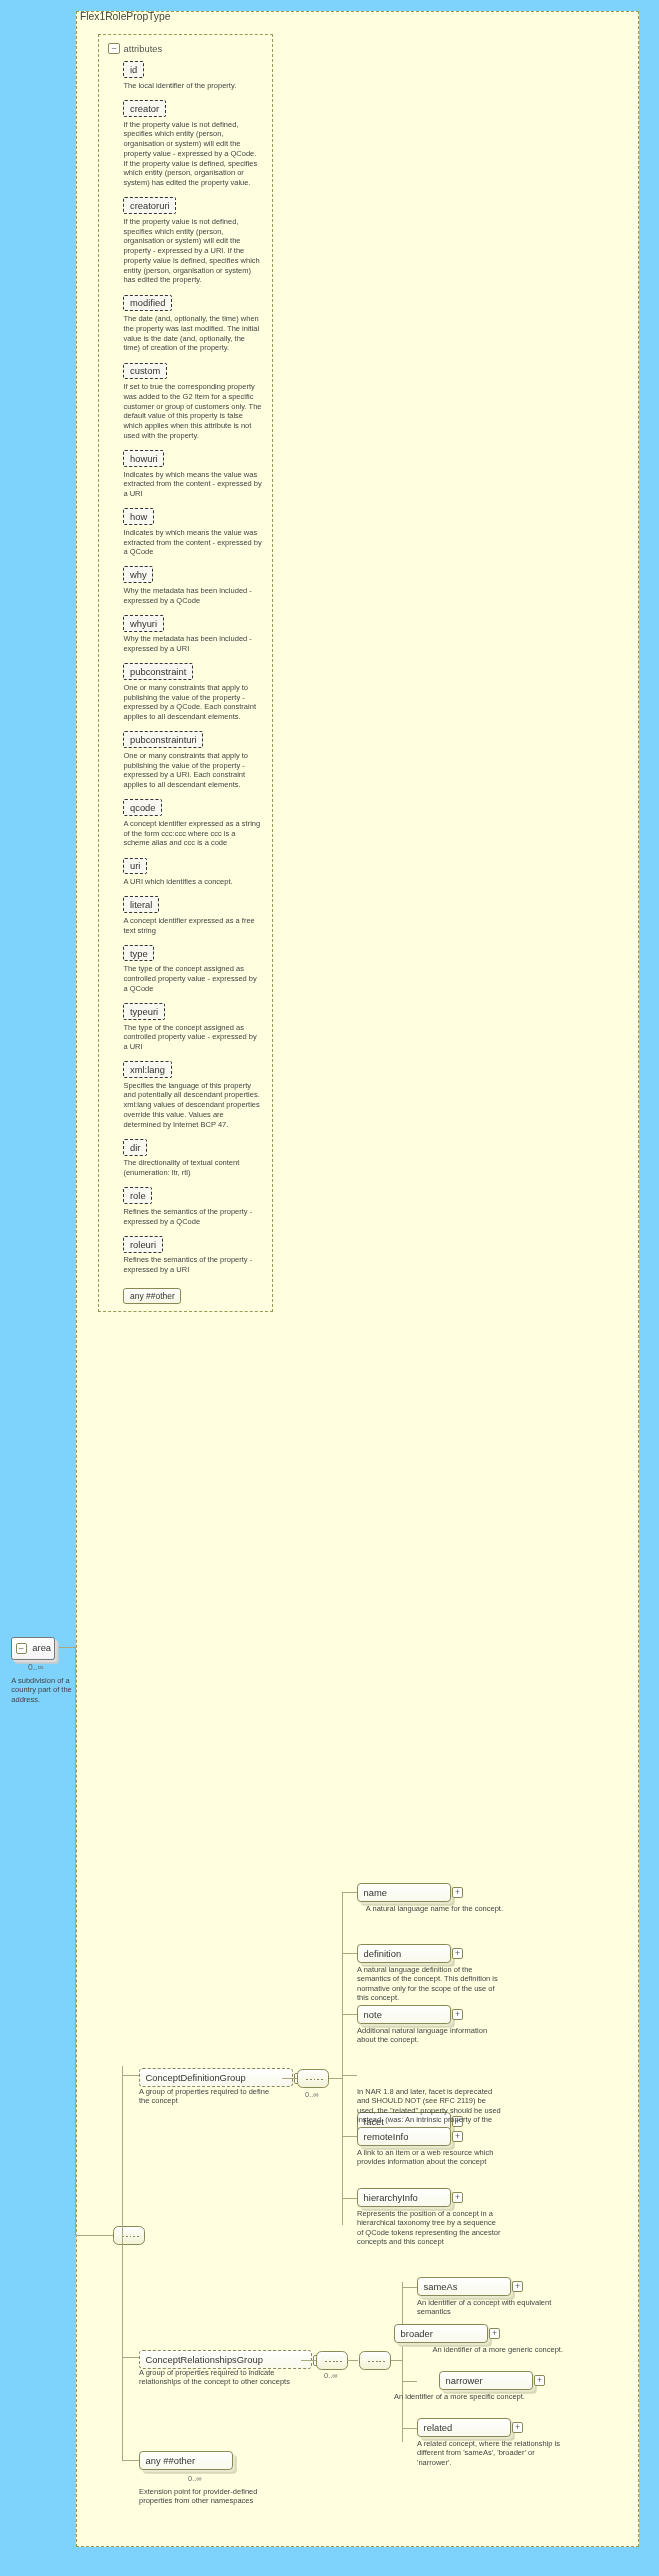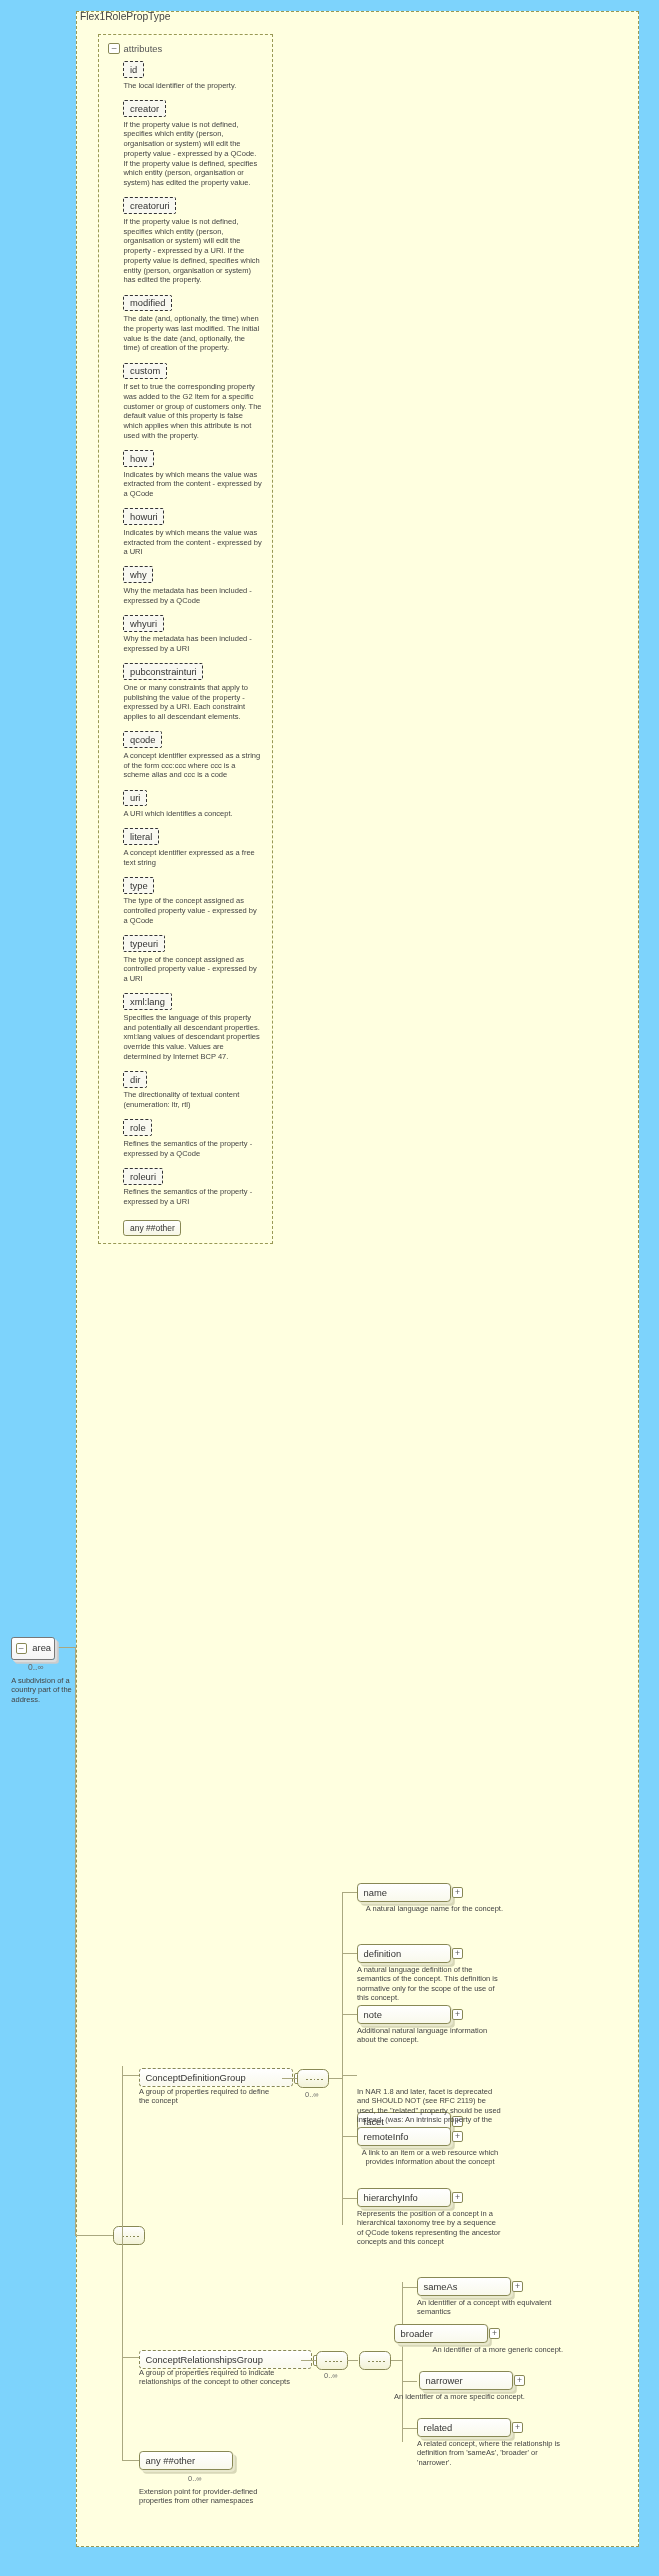--- a/index.html
+++ b/index.html
@@ -204,24 +204,25 @@
     <div class="attr-panel-title">
       <span class="minus-box">–</span>
       <span>attributes</span>
     </div>
     <div id="attr-list">
         <div class="attr"><span class="attr-name">id</span><div class="attr-desc">The local identifier of the property.</div></div>
         <div class="attr"><span class="attr-name">creator</span><div class="attr-desc">If the property value is not defined, specifies which entity (person, organisation or system) will edit the property value - expressed by a QCode. If the property value is defined, specifies which entity (person, organisation or system) has edited the property value.</div></div>
         <div class="attr"><span class="attr-name">creatoruri</span><div class="attr-desc">If the property value is not defined, specifies which entity (person, organisation or system) will edit the property - expressed by a URI. If the property value is defined, specifies which entity (person, organisation or system) has edited the property.</div></div>
         <div class="attr"><span class="attr-name">modified</span><div class="attr-desc">The date (and, optionally, the time) when the property was last modified. The initial value is the date (and, optionally, the time) of creation of the property.</div></div>
         <div class="attr"><span class="attr-name">custom</span><div class="attr-desc">If set to true the corresponding property was added to the G2 Item for a specific customer or group of customers only. The default value of this property is false which applies when this attribute is not used with the property.</div></div>
+        <div class="attr"><span class="attr-name">howuri</span><div class="attr-desc">Indicates by which means the value was extracted from the content - expressed by a URI</div></div>
         <div class="attr"><span class="attr-name">how</span><div class="attr-desc">Indicates by which means the value was extracted from the content - expressed by a QCode</div></div>
-        <div class="attr"><span class="attr-name">howuri</span><div class="attr-desc">Indicates by which means the value was extracted from the content - expressed by a URI</div></div>
         <div class="attr"><span class="attr-name">why</span><div class="attr-desc">Why the metadata has been included - expressed by a QCode</div></div>
         <div class="attr"><span class="attr-name">whyuri</span><div class="attr-desc">Why the metadata has been included - expressed by a URI</div></div>
+        <div class="attr"><span class="attr-name">pubconstraint</span><div class="attr-desc">One or many constraints that apply to publishing the value of the property - expressed by a QCode. Each constraint applies to all descendant elements.</div></div>
         <div class="attr"><span class="attr-name">pubconstrainturi</span><div class="attr-desc">One or many constraints that apply to publishing the value of the property - expressed by a URI. Each constraint applies to all descendant elements.</div></div>
         <div class="attr"><span class="attr-name">qcode</span><div class="attr-desc">A concept identifier expressed as a string of the form ccc:ccc where ccc is a scheme alias and ccc is a code</div></div>
         <div class="attr"><span class="attr-name">uri</span><div class="attr-desc">A URI which identifies a concept.</div></div>
         <div class="attr"><span class="attr-name">literal</span><div class="attr-desc">A concept identifier expressed as a free text string</div></div>
         <div class="attr"><span class="attr-name">type</span><div class="attr-desc">The type of the concept assigned as controlled property value - expressed by a QCode</div></div>
         <div class="attr"><span class="attr-name">typeuri</span><div class="attr-desc">The type of the concept assigned as controlled property value - expressed by a URI</div></div>
         <div class="attr"><span class="attr-name">xml:lang</span><div class="attr-desc">Specifies the language of this property and potentially all descendant properties. xml:lang values of descendant properties override this value. Values are determined by Internet BCP 47.</div></div>
         <div class="attr"><span class="attr-name">dir</span><div class="attr-desc">The directionality of textual content (enumeration: ltr, rtl)</div></div>
         <div class="attr"><span class="attr-name">role</span><div class="attr-desc">Refines the semantics of the property - expressed by a QCode</div></div>
         <div class="attr"><span class="attr-name">roleuri</span><div class="attr-desc">Refines the semantics of the property - expressed by a URI</div></div>
@@ -254,21 +255,21 @@
       <div class="stack-box" style="left: 357px; top: 1944px; min-width: 81px;">definition<span class="plus-square" style="right: -13px; top: 2.8px;">+</span></div>
       <div class="box-desc" style="left: 357px; top: 1965px; width: 146px;">A natural language definition of the semantics of the concept. This definition is normative only for the scope of the use of this concept.</div>
       <div class="hline" style="left: 342px; top: 2014px; width: 15px;"></div>
       <div class="stack-box" style="left: 357px; top: 2005px; min-width: 81px;">note<span class="plus-square" style="right: -13px; top: 2.8px;">+</span></div>
       <div class="box-desc" style="left: 357px; top: 2026px; width: 146px;">Additional natural language information about the concept.</div>
       <div class="hline" style="left: 342px; top: 2075px; width: 15px;"></div>
       <div class="stack-box" style="left: 357px; top: 2066px; min-width: 81px; margin-top: 46px;">facet<span class="plus-square" style="right: -13px; top: 2.8px;">+</span></div>
       <div class="box-desc" style="left: 357px; top: 2087px; width: 146px;">In NAR 1.8 and later, facet is deprecated and SHOULD NOT (see RFC 2119) be used, the "related" property should be used instead. (was: An intrinsic property of the concept.)</div>
       <div class="hline" style="left: 342px; top: 2136px; width: 15px;"></div>
       <div class="stack-box" style="left: 357px; top: 2127px; min-width: 81px;">remoteInfo<span class="plus-square" style="right: -13px; top: 2.8px;">+</span></div>
-      <div class="box-desc" style="left: 357px; top: 2148px; width: 146px; text-align: center;">A link to an item or a web resource which provides information about the concept</div>
+      <div class="box-desc" style="left: 357px; top: 2148px; width: 146px;">A link to an item or a web resource which provides information about the concept</div>
       <div class="hline" style="left: 342px; top: 2198px; width: 15px;"></div>
       <div class="stack-box" style="left: 357px; top: 2188px; min-width: 81px;">hierarchyInfo<span class="plus-square" style="right: -13px; top: 2.8px;">+</span></div>
       <div class="box-desc" style="left: 357px; top: 2209px; width: 146px;">Represents the position of a concept in a hierarchical taxonomy tree by a sequence of QCode tokens representing the ancestor concepts and this concept</div>
     </div>
 
   <div class="hline" style="left:122px;top:2357px;width:17px"></div>
   <div class="grp-box" style="left:139px;top:2350px;width:160px">
     <span>ConceptRelationshipsGroup</span>
     <span class="plus-square" style="right:-13px;top:3.8px">–</span>
   </div>
@@ -283,25 +284,25 @@
   <div class="hline" style="left:391px;top:2360px;width:11.3px"></div>
   <div class="vline" style="left:402px;top:2282px;height:160px"></div>
   <div id="crg-elems">
       <div class="hline" style="left: 402px; top: 2287px; width: 15px;"></div>
       <div class="stack-box" style="left: 417px; top: 2277px; min-width: 81px;">sameAs<span class="plus-square" style="right: -13px; top: 2.8px;">+</span></div>
       <div class="box-desc" style="left: 417px; top: 2298px; width: 146px;">An identifier of a concept with equivalent semantics</div>
       <div class="hline" style="left: 402px; top: 2334px; width: 15px;"></div>
       <div class="stack-box" style="left: 394px; top: 2324px; min-width: 81px;">broader<span class="plus-square" style="right: -13px; top: 2.8px;">+</span></div>
       <div class="box-desc" style="left: 417px; top: 2345px; width: 146px; text-align: right;">An identifier of a more generic concept.</div>
       <div class="hline" style="left: 402px; top: 2381px; width: 15px;"></div>
-      <div class="stack-box" style="left: 419px; top: 2371px; min-width: 81px;">narrower<span class="plus-square" style="right: -13px; top: 2.8px;">+</span></div>
+      <div class="stack-box" style="left: 439px; top: 2371px; min-width: 81px;">narrower<span class="plus-square" style="right: -13px; top: 2.8px;">+</span></div>
       <div class="box-desc" style="left: 394px; top: 2392px; width: 146px;">An identifier of a more specific concept.</div>
       <div class="hline" style="left: 402px; top: 2428px; width: 15px;"></div>
       <div class="stack-box" style="left: 417px; top: 2418px; min-width: 81px;">related<span class="plus-square" style="right: -13px; top: 2.8px;">+</span></div>
-      <div class="box-desc" style="left: 417px; top: 2439px; width: 146px;">A related concept, where the relationship is definition from 'sameAs', 'broader' or 'narrower'.</div>
+      <div class="box-desc" style="left: 417px; top: 2439px; width: 146px;">A related concept, where the relationship is different from 'sameAs', 'broader' or 'narrower'.</div>
     </div>
 
   <div class="hline" style="left:122px;top:2460px;width:17px"></div>
   <div class="stack-box" style="left:139px;top:2451px;width:81px">
     <span>any ##other</span>
   </div>
   <div class="seq-card" style="left:188px;top:2474px">0..∞</div>
   <div class="box-desc" style="left:139px;top:2487px;width:141px">Extension point for provider-defined properties from other namespaces</div>
 
 </div>

